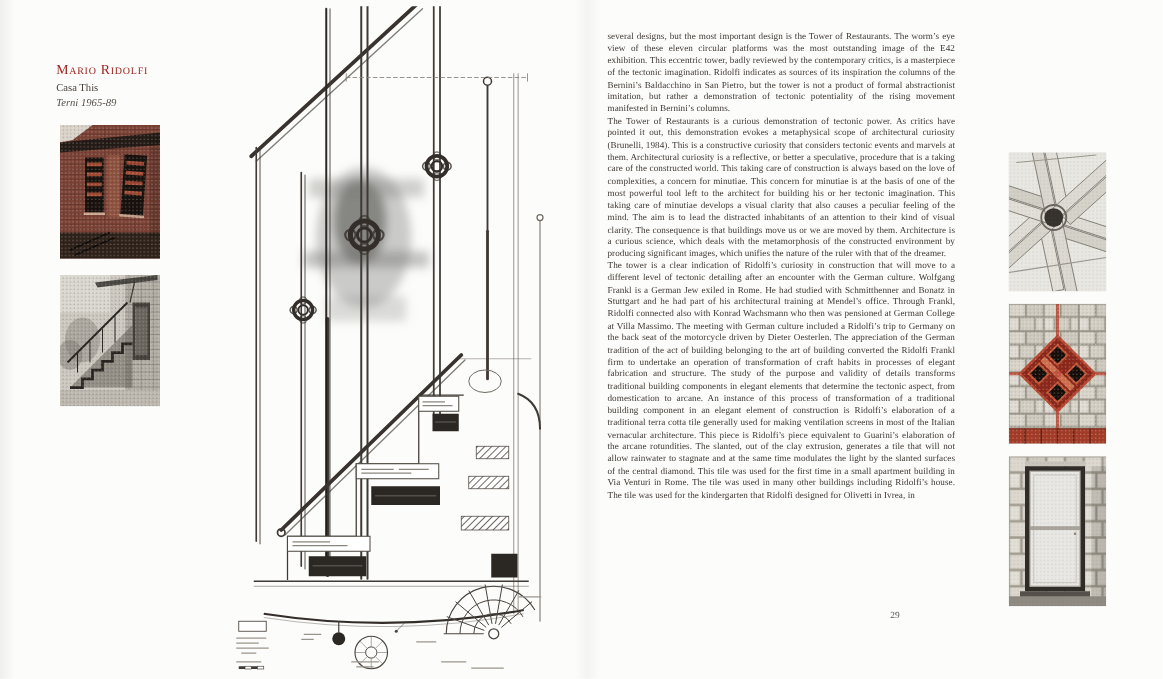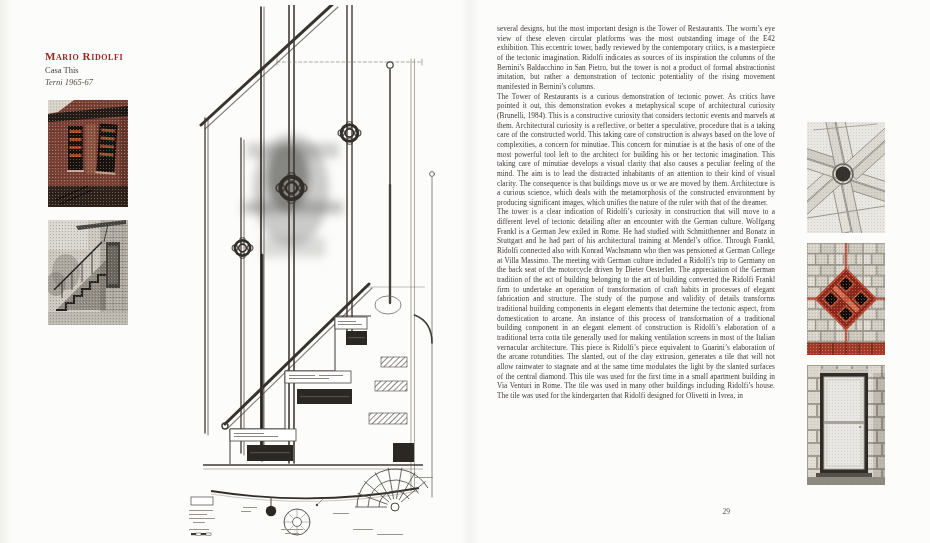--- a/index.html
+++ b/index.html
@@ -18,47 +18,47 @@
   .gutter{position:absolute;left:460px;top:0;width:20px;height:543px;
     background:linear-gradient(to right,rgba(0,0,0,0),rgba(0,0,0,.035),rgba(0,0,0,0));}
   .abs{position:absolute;}
   .photo{position:absolute;overflow:hidden;background:#ddd;}
   .photo svg{display:block;}
 
   
   .header{position:absolute;left:45px;top:50px;width:130px;}
   .architect-name{
     margin:0;color:var(--architect_red);
-    font-variant:small-caps;font-weight:bold;
+    font-variant:small-caps;font-weight:normal;
     font-size:11px;letter-spacing:.6px;line-height:12px;
   }
   .project-title{margin:3px 0 0 0;font-size:8.5px;color:#45403a;line-height:11px;}
   .project-date{margin:1px 0 0 0;font-size:8.5px;font-style:italic;color:#55504a;line-height:11px;}
 
   
   .article{
-    position:absolute;left:497px;top:24px;width:278px;
+    position:absolute;left:486px;top:24px;width:278px;
     font-size:7.3px;line-height:9.65px;color:var(--ink);
     text-align:justify;letter-spacing:.05px;
   }
   .article p{margin:0;}
   .page-number{
-    position:absolute;left:702px;top:507px;width:28px;
-    font-size:7.5px;color:#5a554e;text-align:right;
+    position:absolute;left:702px;top:487px;width:28px;
+    font-size:7.5px;color:#5a554e;text-align:center;
   }
 </style>
 </head>
 <body>
 
 <div class="gutter"></div>
 
 <div class="header">
   <h1 class="architect-name">Mario Ridolfi</h1>
   <p class="project-title">Casa This</p>
-  <p class="project-date">Terni 1965-67</p>
+  <p class="project-date">Terni 1965-89</p>
 </div>
 
 <div class="photo" style="left:48px;top:100px;width:80px;height:107px;">
 <svg width="80" height="107" viewBox="0 0 80 107">
   <defs>
     <pattern id="brkA" width="8" height="4" patternUnits="userSpaceOnUse">
       <rect width="8" height="4" fill="none"></rect>
       <line x1="0" y1="3.5" x2="8" y2="3.5" stroke="#53281f" stroke-width=".6" opacity=".7"></line>
       <line x1="4" y1="0" x2="4" y2="3.5" stroke="#53281f" stroke-width=".5" opacity=".5"></line>
     </pattern>

